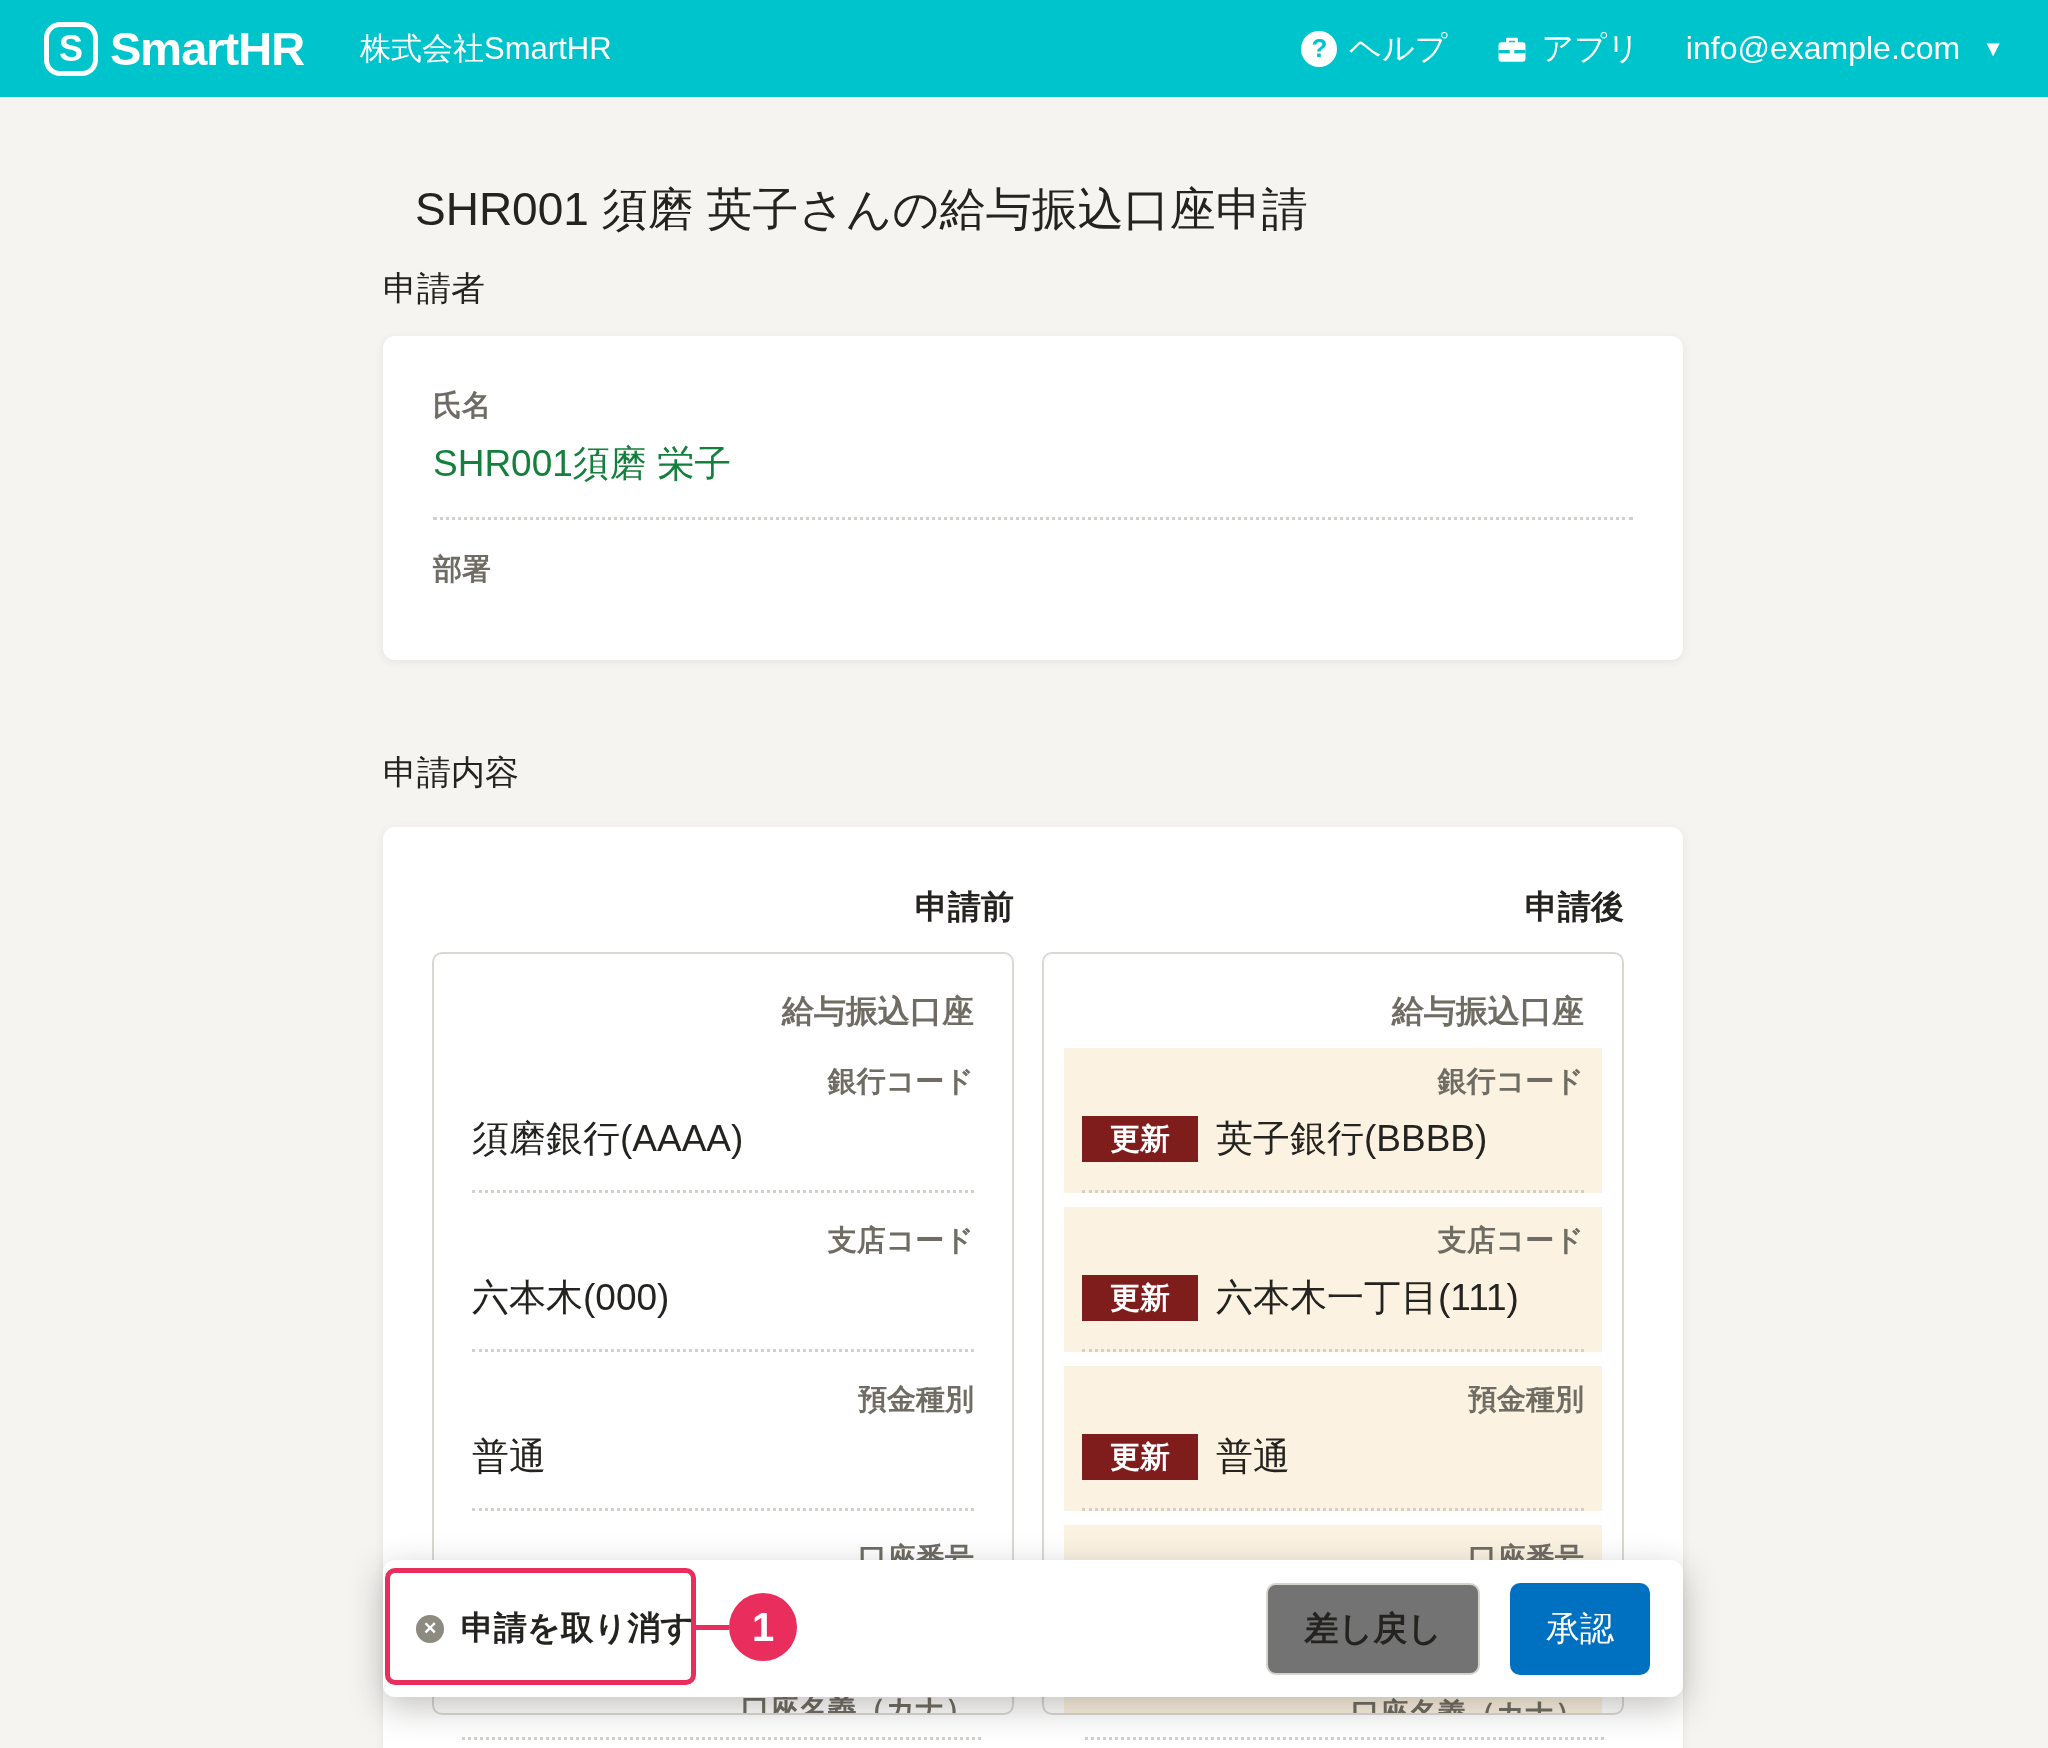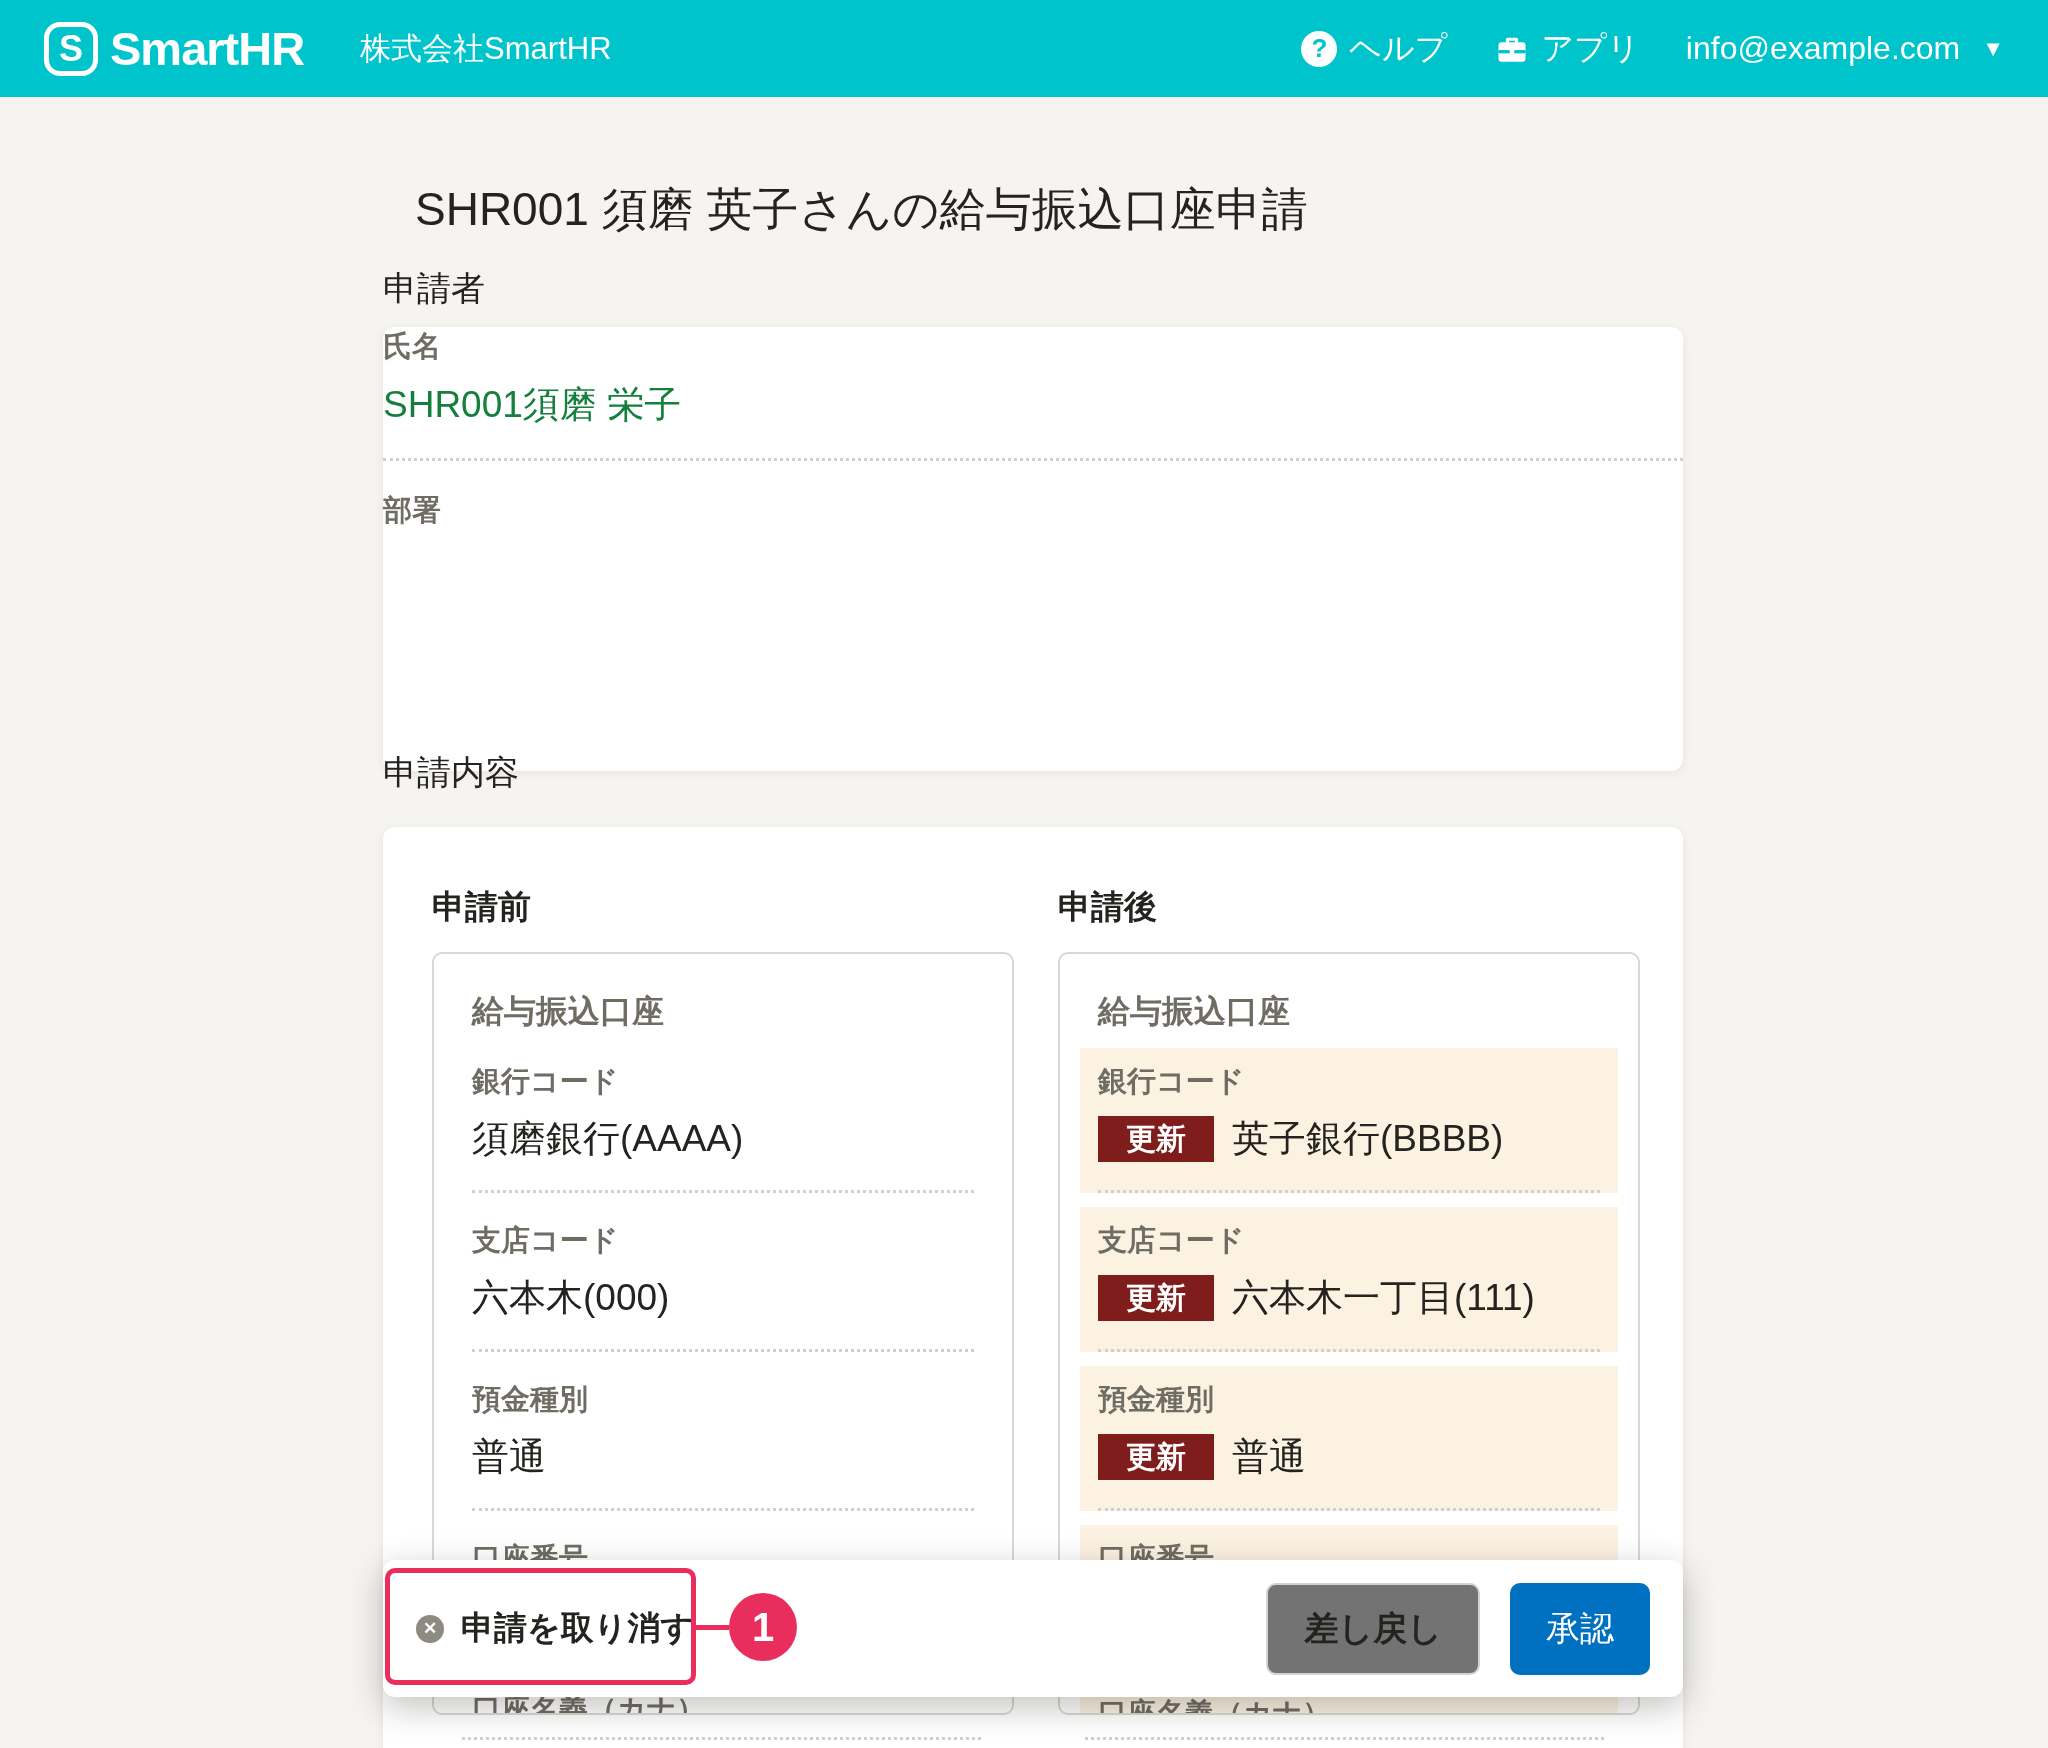--- a/index.html
+++ b/index.html
@@ -36,30 +36,30 @@
   
   .col { position:absolute; left:383px; width:1300px; }
   .page-title { top:148px; font-size:46px; font-weight:400; color:#24231f;margin-left:32px; }
   .sec-h1 { top:266px; font-size:34px; font-weight:400; }
   .sec-h2 { top:750px; font-size:34px; font-weight:400; }
 
   .card {
     background:#fff; border-radius:12px;
     box-shadow:0 2px 8px rgba(60,55,45,.08);
   }
-  .card-applicant { top:327px; height:444px; }
+  .card-applicant { top:336px; height:324px; padding:50px; }
   .card-request  { top:827px; height:1100px; padding:46px 49px; }
 
   .f-label { font-size:29px; font-weight:bold; color:#6f6c64; margin-bottom:13px; }
   .f-value { font-size:37px; color:#15803d; }
   .ap-field .f-value { padding-bottom:28px; border-bottom:3px dotted #d3d0ca; }
   .ap-field + .ap-field { margin-top:30px; }
 
   
-  .cols2 { display:flex; gap:44px; }
+  .cols2 { display:flex; gap:28px;text-align:right; }
   .colhead { font-size:33px; font-weight:bold; margin:12px 0 22px; }
   .subcard {
     width:582px; height:763px; overflow:hidden;
     border:2px solid #dbd8d3; border-radius:10px; background:#fff;
     padding:36px 38px;
   }
   .subcard-title { font-size:32px; font-weight:bold; color:#6f6c64; }
   .row { margin-top:28px; }
   .row .vrow {
     display:flex; align-items:center; font-size:37px;

